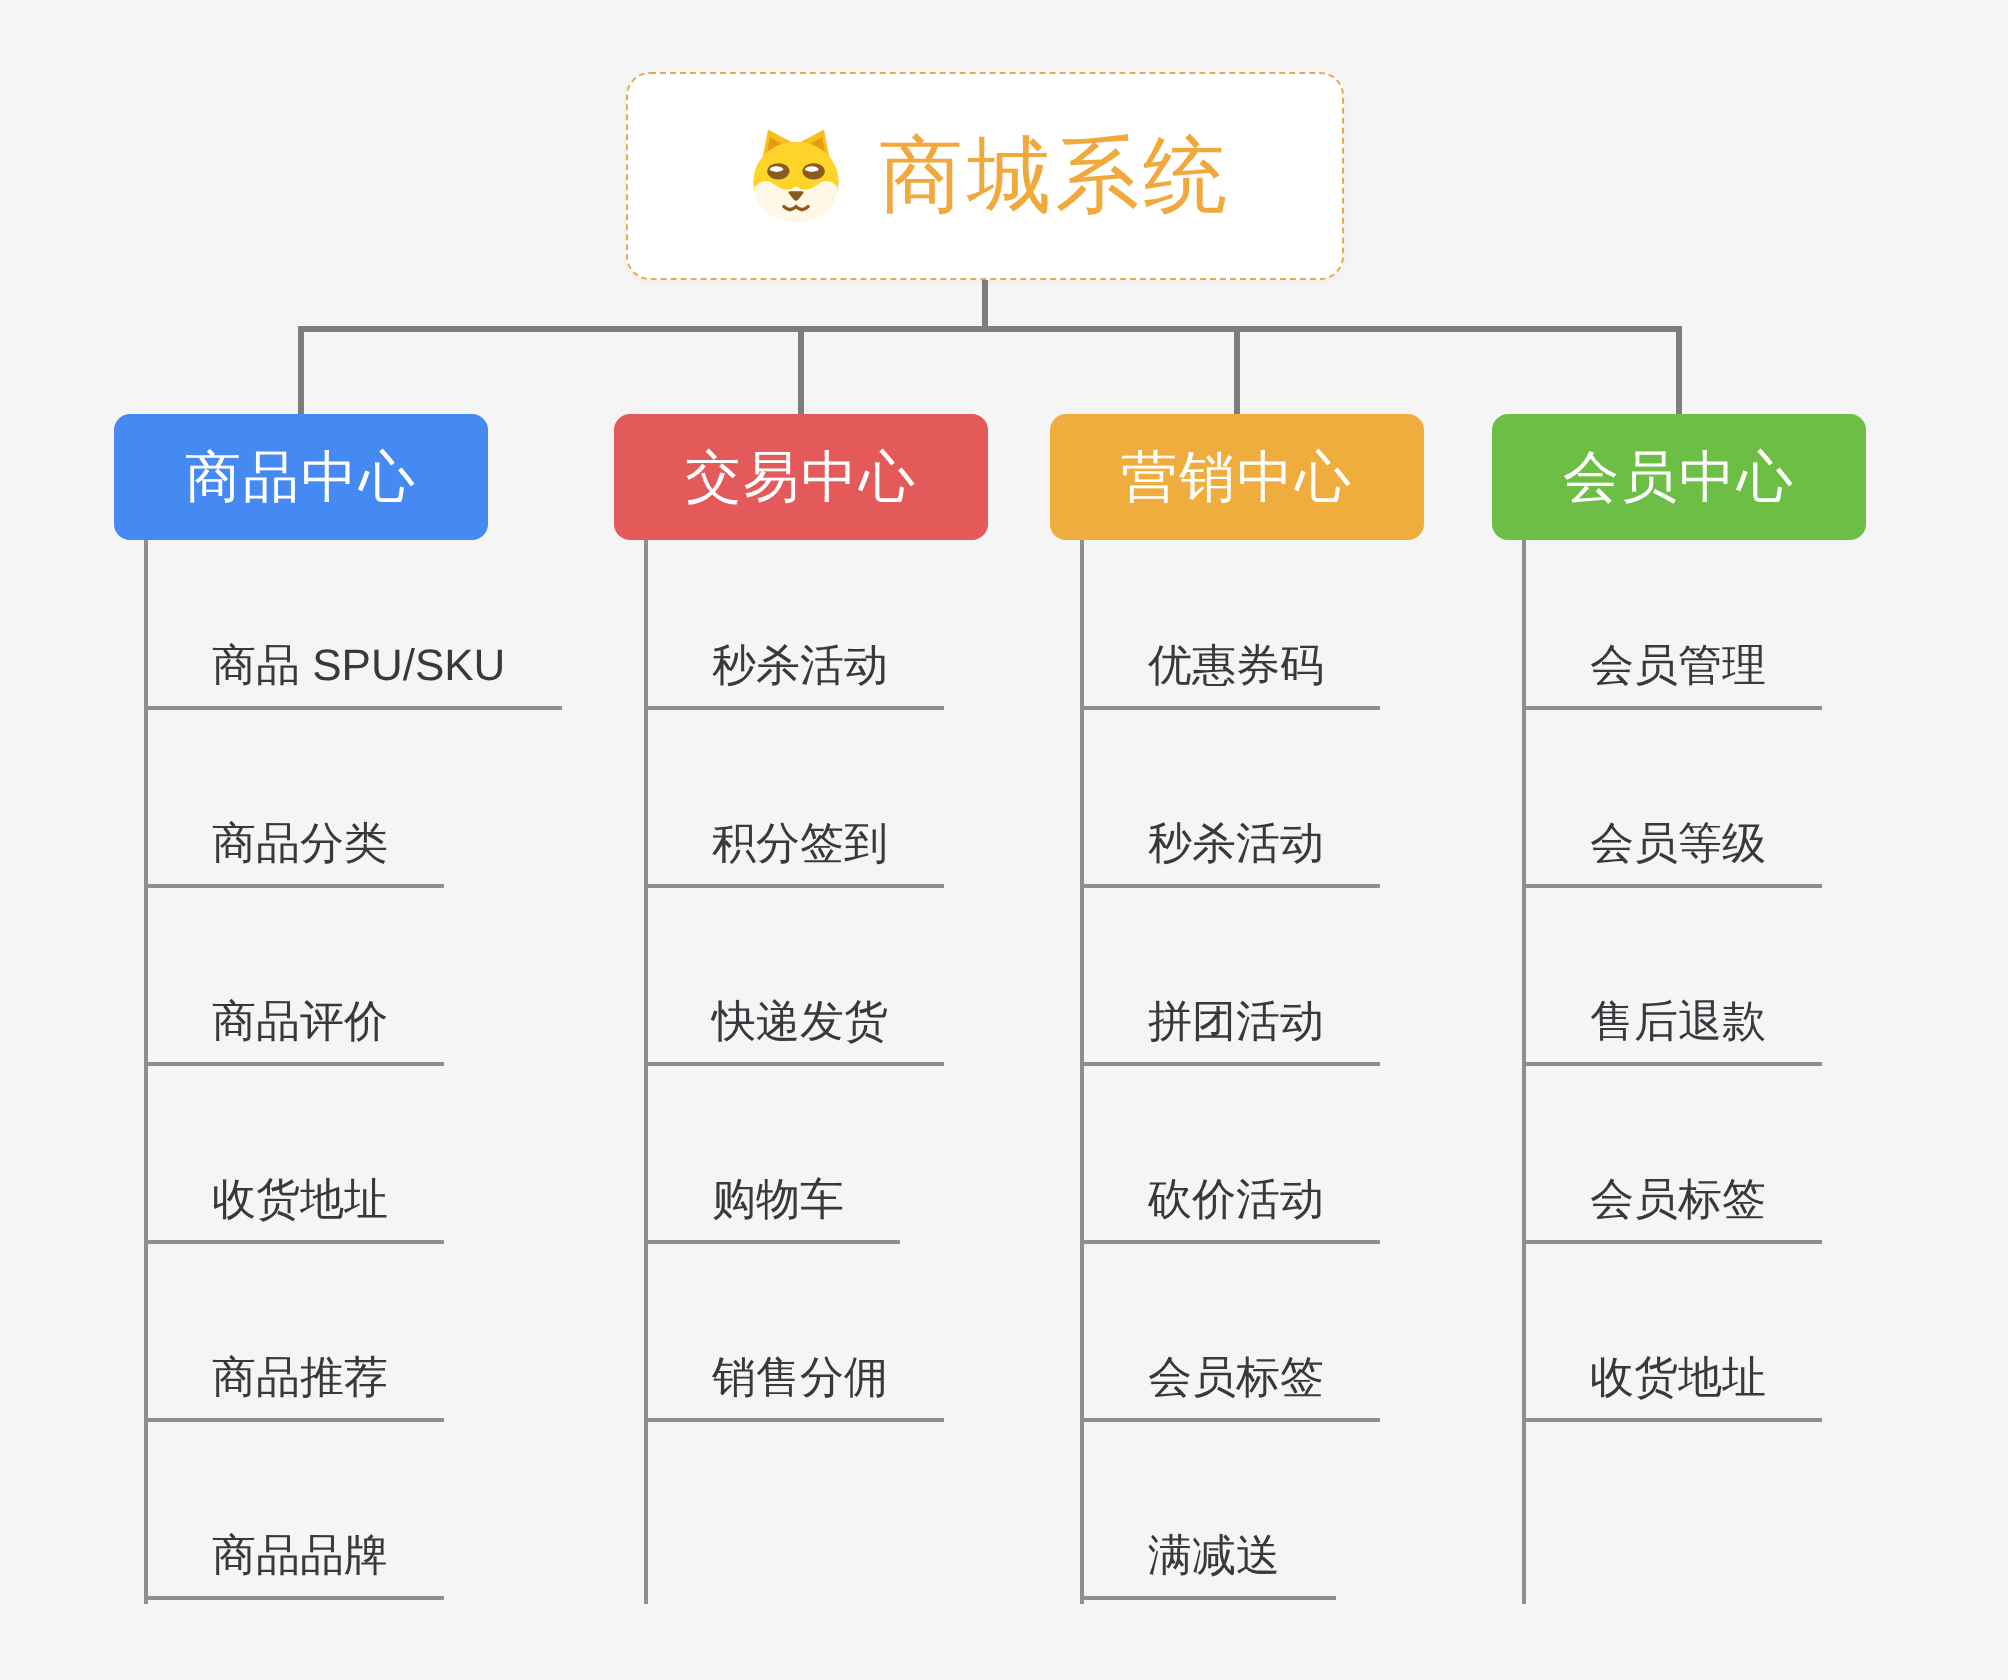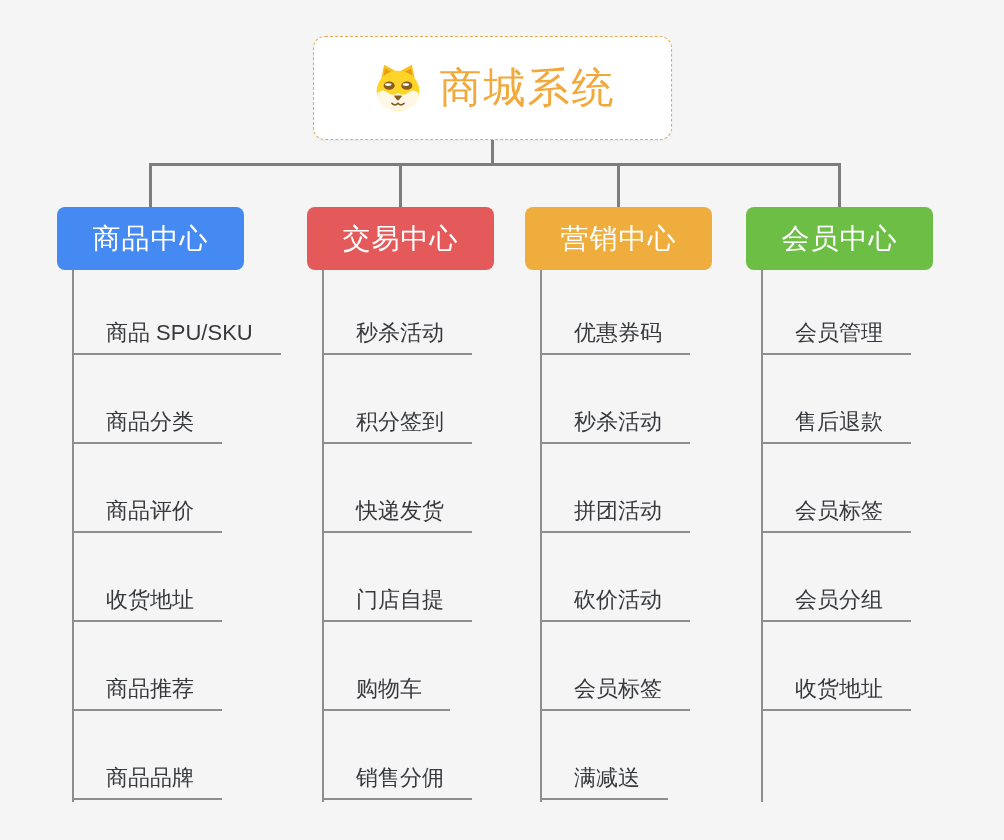--- a/index.html
+++ b/index.html
@@ -178,23 +178,20 @@
         <div class="item-row">
           <div class="item">秒杀活动</div>
         </div>
         <div class="item-row">
           <div class="item">积分签到</div>
         </div>
         <div class="item-row">
           <div class="item">快递发货</div>
         </div>
         <div class="item-row">
-          <div class="item">门店自提</div>
-        </div>
-        <div class="item-row">
           <div class="item">购物车</div>
         </div>
         <div class="item-row">
           <div class="item">销售分佣</div>
         </div>
       </div>
   </div>
 
   <div class="branch branch-2">
     <div class="branch-header" style="background: rgb(239, 173, 61); font-family: Liberation Serif, serif;">营销中心</div>
@@ -222,27 +219,27 @@
   </div>
 
   <div class="branch branch-3">
     <div class="branch-header" style="background: rgb(109, 190, 69);">会员中心</div>
     <div class="trunk"></div>
     <div class="items">
         <div class="item-row">
           <div class="item">会员管理</div>
         </div>
         <div class="item-row">
+          <div class="item">会员等级</div>
+        </div>
+        <div class="item-row">
           <div class="item">售后退款</div>
         </div>
         <div class="item-row">
           <div class="item">会员标签</div>
         </div>
         <div class="item-row">
-          <div class="item">会员分组</div>
-        </div>
-        <div class="item-row">
           <div class="item">收货地址</div>
         </div>
       </div>
   </div>
 
 </div>
 
 </body></html>

